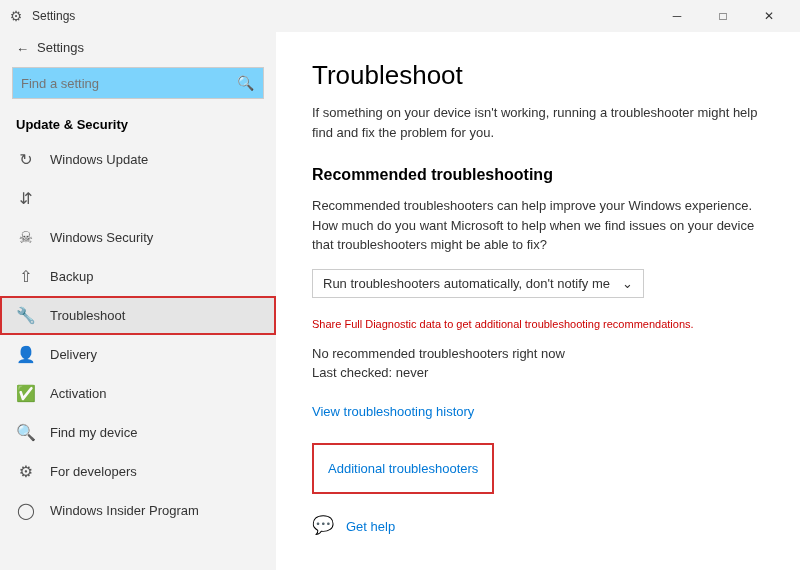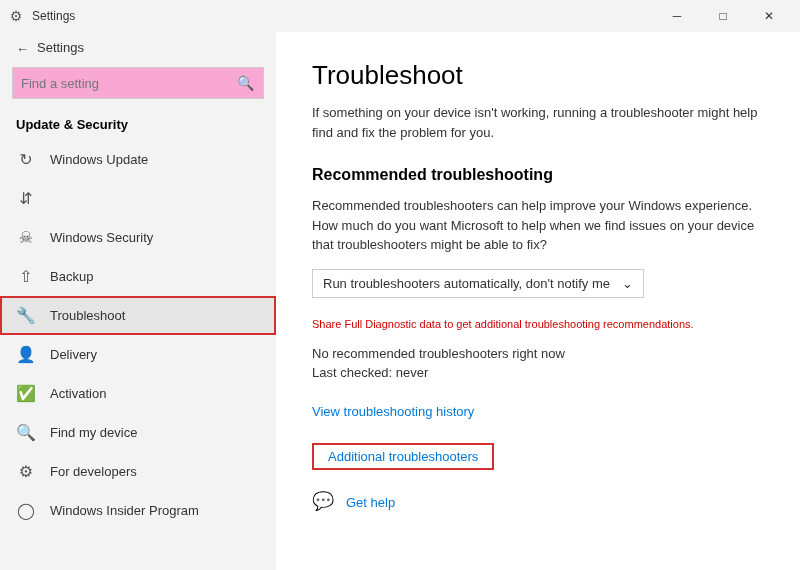--- a/index.html
+++ b/index.html
@@ -75,21 +75,21 @@
       padding: 8px 16px;
       cursor: pointer;
       font-size: 13px;
       color: #333;
       gap: 8px;
     }
     .sidebar-search {
       margin: 4px 12px 10px 12px;
       display: flex;
       align-items: center;
-      background: #f9a8d4;
+      background: #7dd3fc;
       border: 1px solid #ccc;
       padding: 4px 8px;
       height: 32px;
     }
     .sidebar-search input {
       border: none;
       outline: none;
       flex: 1;
       font-size: 13px;
       color: #333;
@@ -198,21 +198,21 @@
       color: #0078d7;
       font-size: 13px;
       cursor: pointer;
       text-decoration: none;
       display: block;
       margin-bottom: 24px;
     }
     .additional-btn {
       display: inline-block;
       border: 2px solid #d32f2f;
-      padding: 4px 14px;
+      padding: 16px 14px;
       font-size: 13px;
       color: #0078d7;
       cursor: pointer;
       margin-bottom: 20px;
       background: white;
     }
     .get-help-row {
       display: flex;
       align-items: center;
       gap: 10px;

